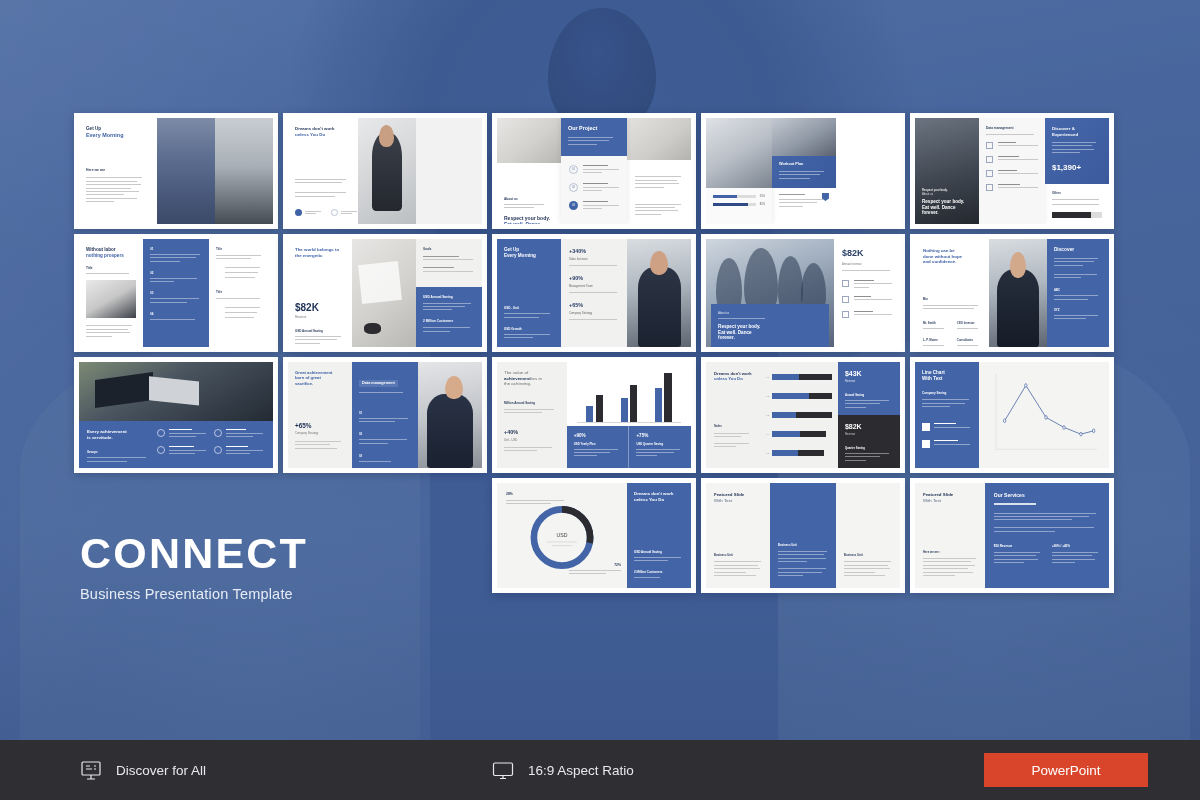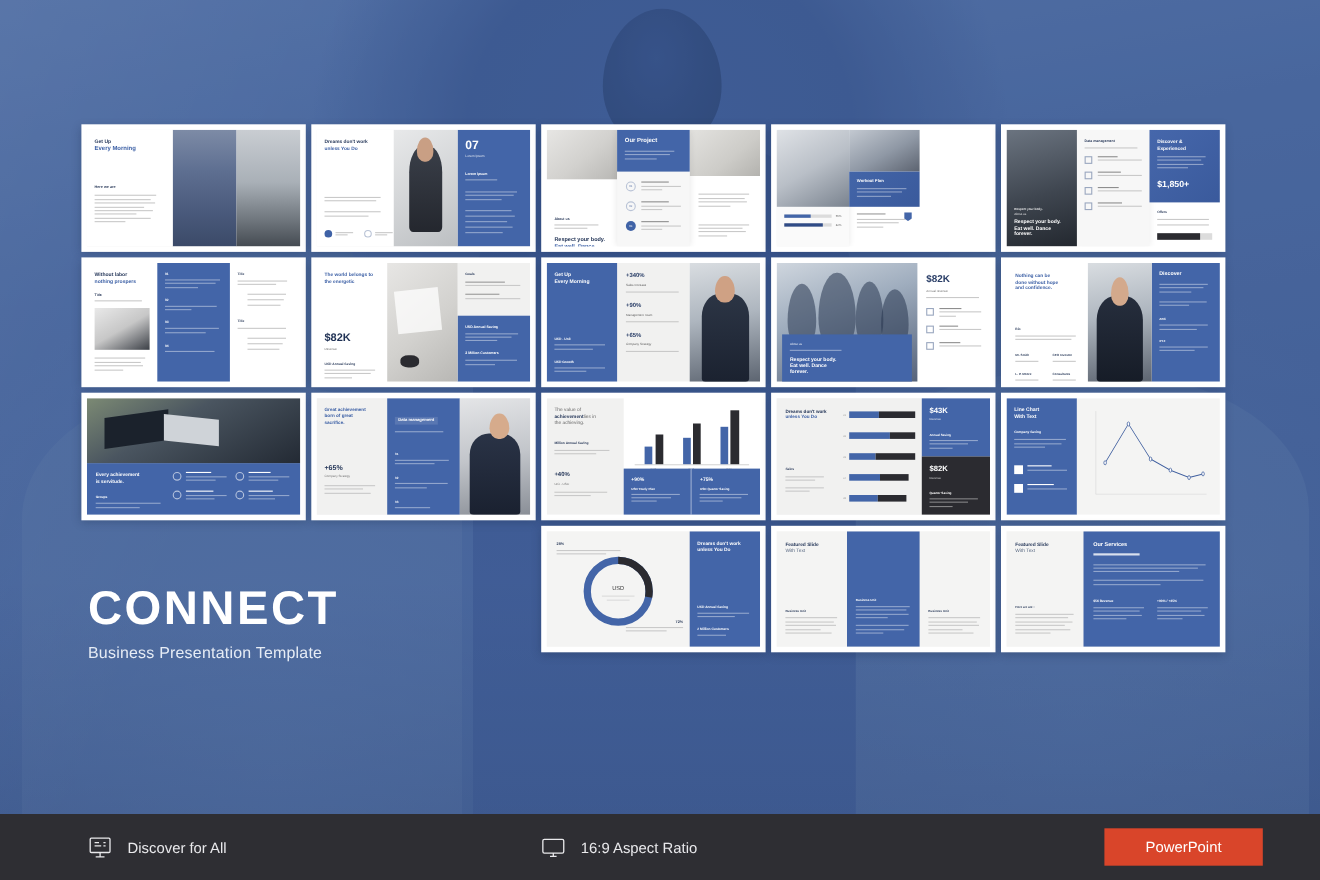--- a/index.html
+++ b/index.html
@@ -117,21 +117,21 @@
 
   
   .bottombar {
     position: absolute; left: 0; bottom: 0; width: 1200px; height: 60px;
     background: #2e2e33; display: flex; align-items: center;
   }
   .feat { display: flex; align-items: center; gap: 12px; color: #e9e9ec; font-size: 13.5px; }
   .feat-ico { width: 26px; height: 26px; color: #e9e9ec; display:flex; align-items:center; justify-content:center; }
   .btns { position: absolute; right: 52px; top: 50%; transform: translateY(-50%); display: flex; gap: 8px; }
   .btn {
-    width: 144px; height: 34px; display: flex; align-items: center; justify-content: center;
+    width: 164px; height: 34px; display: flex; align-items: center; justify-content: center;
     font-size: 13.5px; color: #fff; font-weight: normal;
   }
   .btn-ppt { background: #d9452a; }
   .btn-gs  { background: #f0b017; font-weight: bold; }
 </style>
 </head>
 <body>
 
 <div class="bg-wrap">
   <div class="bg-base"></div>
@@ -195,40 +195,20 @@
                 <div class="ln" style="width:16px"></div>
                 <div class="ln" style="width:11px"></div>
               </div>
           </div>
         </div>
       </div>
       <div class="ph ph-room" style="width:30%;height:100%;position:relative;">
         <div class="avatar-oval" style="left:24%;top:14%;width:52%;height:74%;background:linear-gradient(180deg,#3a3f49 0%,#24272e 100%);border-radius:40% 40% 12% 12% / 30% 30% 6% 6%;"></div>
         <div class="avatar-oval" style="left:36%;top:7%;width:26%;height:20%;background:#c99f84;"></div>
       </div>
-      <div class="bl" style="width:34%;height:100%;padding:8px 7px;">
-        <div class="t-bigw" style="font-size:11px;">07</div>
-        <div style="font-size:3px;color:rgba(255,255,255,.8);margin-top:2px;">Lorem Ipsum</div>
-        <div class="t-lblw" style="font-size:3.2px;margin-top:12px;">Lorem Ipsum</div>
-        <div class="para paraw" style="margin-top:3px;">
-          <div class="ln" style="width:55%"></div>
-        </div>
-        <div class="para paraw" style="margin-top:10px;">
-          <div class="ln" style="width:90%"></div>
-            <div class="ln" style="width:84%"></div>
-            <div class="ln" style="width:64%"></div>
-        </div>
-        <div class="para paraw" style="margin-top:9px;gap:4px;">
-          <div class="ln" style="width:80%"></div>
-            <div class="ln" style="width:86%"></div>
-          <div class="ln" style="width:74%"></div>
-            <div class="ln" style="width:82%"></div>
-          <div class="ln" style="width:66%"></div>
-        </div>
-      </div>
     </div>
   </div>
 
   <div class="slide" style="left:418px;top:0;width:204px;height:116px;">
     <div class="slide-inner" style="background:#fff;">
       <div style="width:33%;height:100%;position:relative;">
         <div class="ph ph-desk" style="width:100%;height:42%;"></div>
         <div style="padding:8px 7px;">
           <div class="t-lbl" style="font-size:3.2px;margin-top:26px;">About us</div>
           <div class="para" style="margin-top:3px;">
@@ -387,21 +367,21 @@
       <div style="width:33%;height:100%;">
         <div class="bl" style="width:100%;height:62%;padding:8px 7px;background:linear-gradient(135deg,#4667ab 0%,#3a5a9c 100%);">
           <div class="t-hw" style="font-size:4.4px;">Discover &amp;</div>
           <div class="t-hw" style="font-size:4.4px;">Experienced</div>
           <div class="para paraw" style="margin-top:5px;">
               <div class="ln" style="width:88%"></div>
               <div class="ln" style="width:80%"></div>
               <div class="ln" style="width:84%"></div>
               <div class="ln" style="width:56%"></div>
             </div>
-          <div class="t-bigw" style="font-size:8px;margin-top:10px;">$1,850+</div>
+          <div class="t-bigw" style="font-size:8px;margin-top:10px;">$1,390+</div>
         </div>
         <div style="padding:7px 7px;">
           <div class="t-lbl" style="font-size:3px;">Offers</div>
           <div class="ln" style="width:94%;margin-top:4px;"></div>
           <div class="ln" style="width:94%;margin-top:4px;"></div>
           <div style="margin-top:7px;height:6px;background:#dcdcdc;">
               <div style="width:78%;height:6px;background:#2b2b30;"></div>
             </div>
         </div>
       </div>

